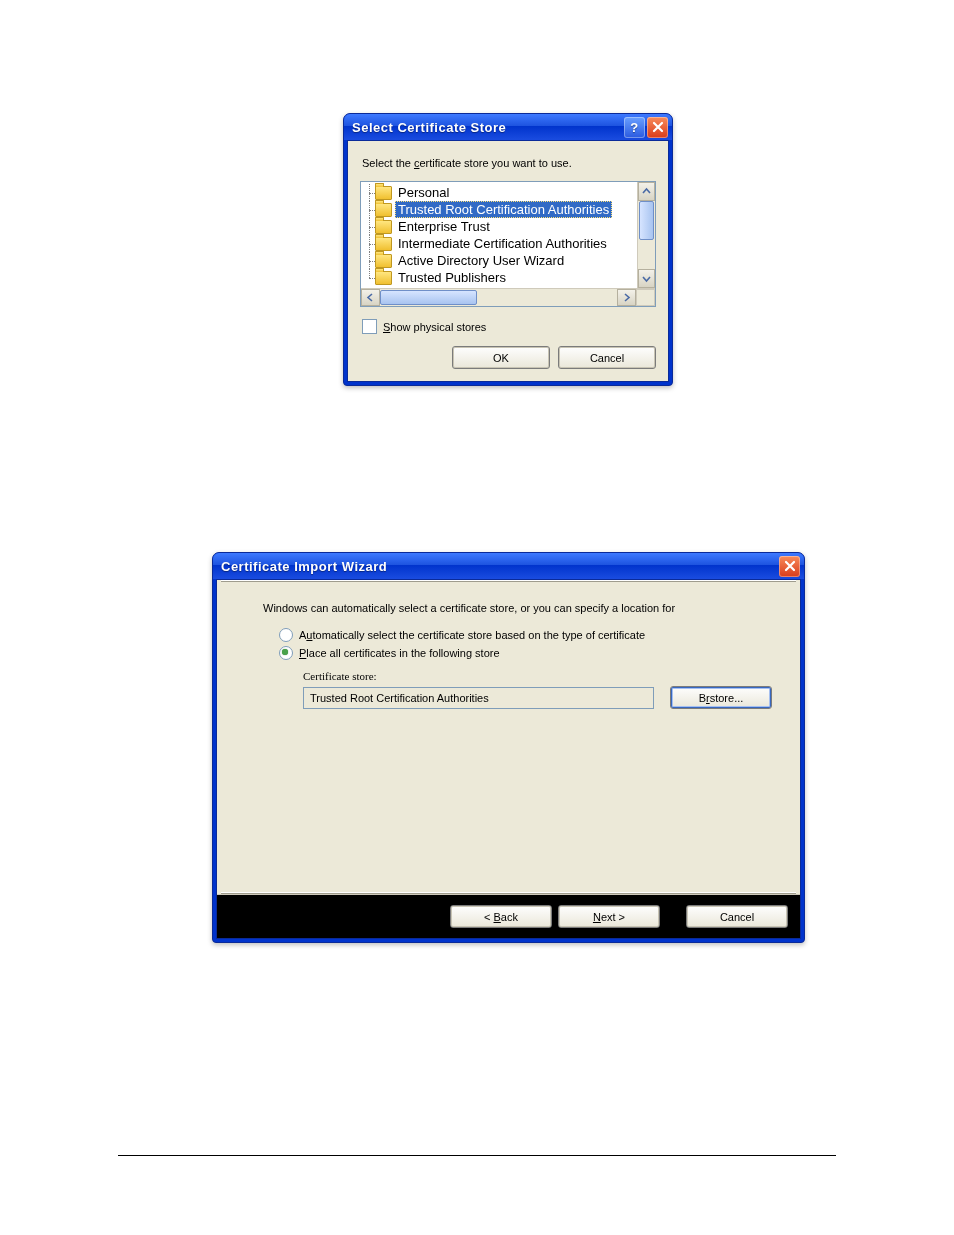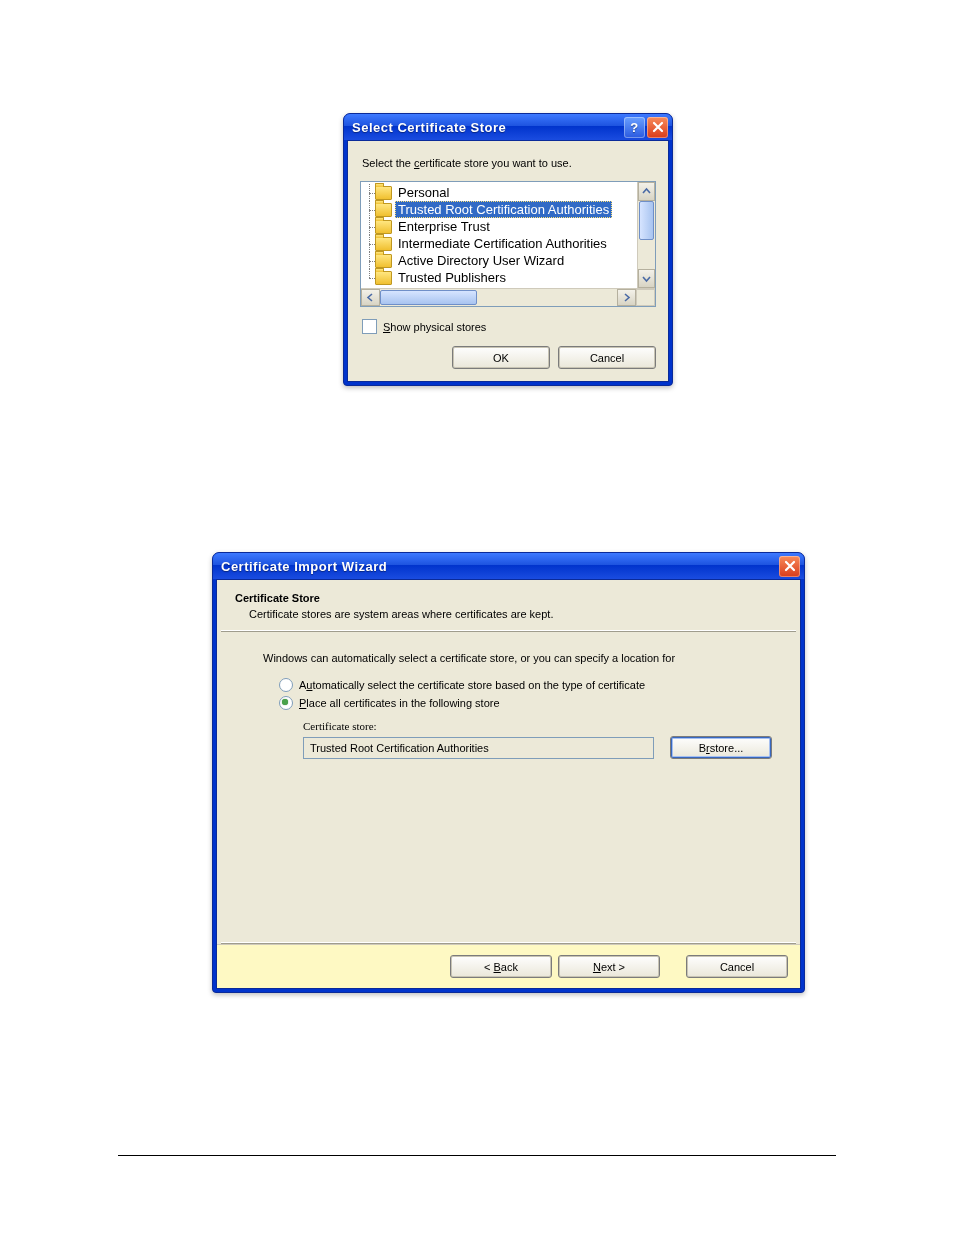--- a/index.html
+++ b/index.html
@@ -239,21 +239,21 @@
   .store-row { display:flex; align-items:center; gap:16px; }
   .store-field {
     flex:1; max-width:340px; height:20px; padding:0 6px;
     border:1px solid #7f9db9; background:#ece9d8;
     display:flex; align-items:center;
   }
   .wiz-footer {
     border-top: 1px solid #cfcabb;
     padding: 10px 12px;
     display:flex; justify-content:flex-end; gap:6px;
-    background:#fef9c3;
+    background:#000000;
   }
   .wiz-footer .gap { width:14px; }
   .wiz-footer .xp-btn { min-width: 80px; }
 
   .page-rule {
     position:absolute; left:118px; right:118px; top:1155px;
     border-top:1px solid #000;
   }
 </style>
 </head>
@@ -363,24 +363,20 @@
 <div class="dialog" id="dlg2">
   <div class="titlebar">
     <span class="title-text">Certificate Import Wizard</span>
     <div class="title-btn close">
       <svg width="12" height="12" viewBox="0 0 12 12">
         <path d="M2 2 L10 10 M10 2 L2 10" stroke="#fff" stroke-width="2.2" stroke-linecap="round"></path>
       </svg>
     </div>
   </div>
   <div class="client">
-    <div class="wiz-header">
-      <h1>Certificate Store</h1>
-      <p>Certificate stores are system areas where certificates are kept.</p>
-    </div>
     <div class="wiz-sep"></div>
     <div class="wiz-body">
       <div class="wiz-text">Windows can automatically select a certificate store, or you can specify a location for</div>
 
       <div class="radio-row">
         <div class="radio"></div>
         <span><span>A</span><span class="ul">u</span><span>tomatically select the certificate store based on the type of certificate</span></span>
       </div>
       <div class="radio-row">
         <div class="radio checked"></div>

